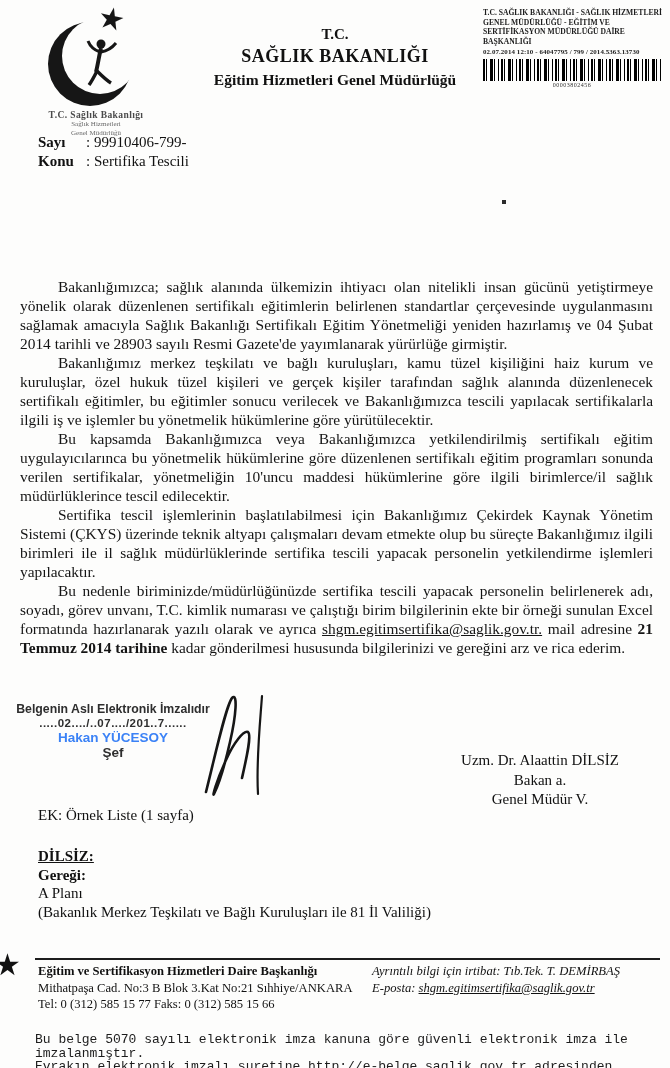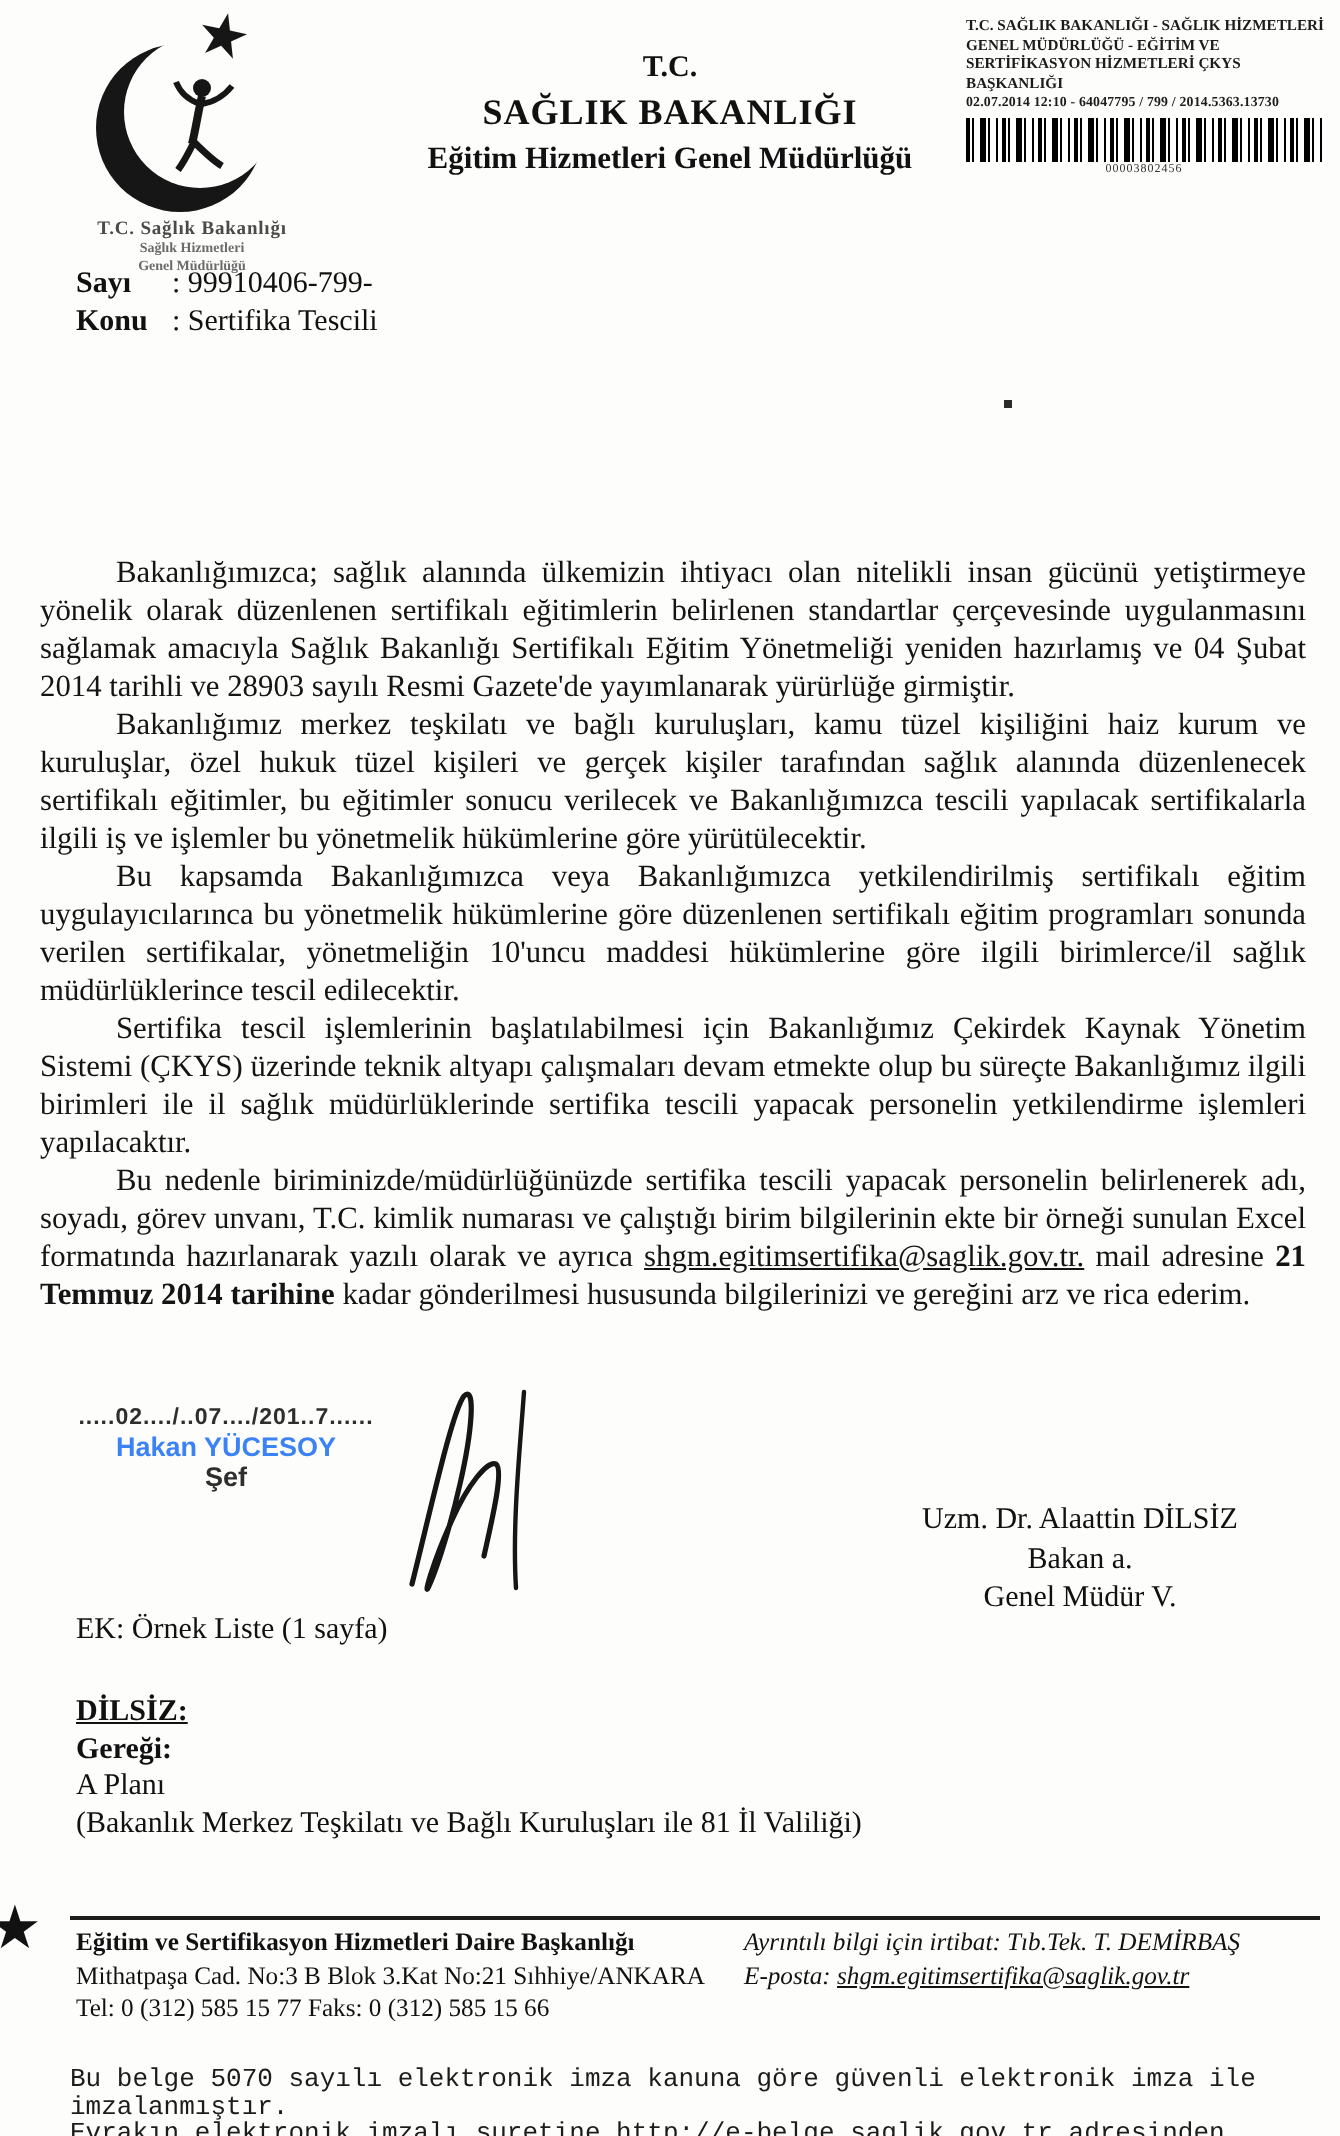--- a/index.html
+++ b/index.html
@@ -9,21 +9,21 @@
     font-family:"Liberation Serif", serif;color:#111;
   }
   
   .emblem{position:absolute;left:30px;top:12px;width:132px;text-align:center;}
   .emblem-art{position:relative;width:100px;height:96px;margin:0 auto;}
   .crescent-outer{position:absolute;left:2px;top:10px;width:84px;height:84px;border-radius:50%;background:#161616;}
   .crescent-inner{position:absolute;left:16px;top:6px;width:76px;height:76px;border-radius:50%;background:#fdfdfc;}
   .emblem-star{position:absolute;left:52px;top:-8px;font-size:30px;color:#161616;transform:rotate(12deg);line-height:1;}
   .emblem-figure{position:absolute;left:40px;top:26px;}
   .emblem-cap1{font-size:9.5px;font-weight:bold;color:#4a4a4a;letter-spacing:.4px;margin-top:2px;}
-  .emblem-cap2{font-size:7px;font-weight:bold;color:#6a6a6a;line-height:8.5px;}
+  .emblem-cap2{font-size:7px;font-weight:normal;color:#6a6a6a;line-height:8.5px;}
   .center-title{position:absolute;left:175px;top:26px;width:320px;text-align:center;font-weight:bold;}
   .ct1{font-size:15px;}
   .ct2{font-size:18px;letter-spacing:.5px;margin-top:3px;}
   .ct3{font-size:15.5px;margin-top:4px;}
   .doc-info{position:absolute;left:483px;top:8px;width:182px;font-weight:bold;font-size:7.6px;line-height:9.6px;color:#1c1c1c;}
   .doc-info .num-line{font-size:6.9px;margin-top:1px;letter-spacing:.1px;}
   .barcode{
     margin-top:2px;width:178px;height:22px;
     background:repeating-linear-gradient(90deg,
       #000 0 2px,#fff 2px 3px,#000 3px 4px,#fff 4px 7px,
@@ -87,21 +87,21 @@
 
   <div class="center-title">
     <div class="ct1">T.C.</div>
     <div class="ct2">SAĞLIK BAKANLIĞI</div>
     <div class="ct3">Eğitim Hizmetleri Genel Müdürlüğü</div>
   </div>
 
   <div class="doc-info">
     <div>T.C. SAĞLIK BAKANLIĞI - SAĞLIK HİZMETLERİ</div>
     <div>GENEL MÜDÜRLÜĞÜ - EĞİTİM VE</div>
-    <div>SERTİFİKASYON HİZMETLERİ ÇKYS</div>
+    <div>SERTİFİKASYON MÜDÜRLÜĞÜ DAİRE</div>
     <div>BAŞKANLIĞI</div>
     <div class="num-line">02.07.2014 12:10 - 64047795 / 799 / 2014.5363.13730</div>
     <div class="barcode"></div>
     <div class="barcode-num">00003802456</div>
   </div>
 
   <div class="ref">
     <div><b>Sayı</b><span>: 99910406-799-</span></div>
     <div><b>Konu</b><span>: Sertifika Tescili</span></div>
   </div>
@@ -110,20 +110,21 @@
 
   <div class="body-text">
     <p>Bakanlığımızca; sağlık alanında ülkemizin ihtiyacı olan nitelikli insan gücünü yetiştirmeye yönelik olarak düzenlenen sertifikalı eğitimlerin belirlenen standartlar çerçevesinde uygulanmasını sağlamak amacıyla Sağlık Bakanlığı Sertifikalı Eğitim Yönetmeliği yeniden hazırlamış ve 04 Şubat 2014 tarihli ve 28903 sayılı Resmi Gazete'de yayımlanarak yürürlüğe girmiştir.</p>
     <p>Bakanlığımız merkez teşkilatı ve bağlı kuruluşları, kamu tüzel kişiliğini haiz kurum ve kuruluşlar, özel hukuk tüzel kişileri ve gerçek kişiler tarafından sağlık alanında düzenlenecek sertifikalı eğitimler, bu eğitimler sonucu verilecek ve Bakanlığımızca tescili yapılacak sertifikalarla ilgili iş ve işlemler bu yönetmelik hükümlerine göre yürütülecektir.</p>
     <p>Bu kapsamda Bakanlığımızca veya Bakanlığımızca yetkilendirilmiş sertifikalı eğitim uygulayıcılarınca bu yönetmelik hükümlerine göre düzenlenen sertifikalı eğitim programları sonunda verilen sertifikalar, yönetmeliğin 10'uncu maddesi hükümlerine göre ilgili birimlerce/il sağlık müdürlüklerince tescil edilecektir.</p>
     <p>Sertifika tescil işlemlerinin başlatılabilmesi için Bakanlığımız Çekirdek Kaynak Yönetim Sistemi (ÇKYS) üzerinde teknik altyapı çalışmaları devam etmekte olup bu süreçte Bakanlığımız ilgili birimleri ile il sağlık müdürlüklerinde sertifika tescili yapacak personelin yetkilendirme işlemleri yapılacaktır.</p>
     <p><span>Bu nedenle biriminizde/müdürlüğünüzde sertifika tescili yapacak personelin belirlenerek adı, soyadı, görev unvanı, T.C. kimlik numarası ve çalıştığı birim bilgilerinin ekte bir örneği sunulan Excel formatında hazırlanarak yazılı olarak ve ayrıca </span><span class="em-link">shgm.egitimsertifika@saglik.gov.tr.</span><span> mail adresine </span><span class="bold-date">21 Temmuz 2014 tarihine</span><span> kadar gönderilmesi hususunda bilgilerinizi ve gereğini arz ve rica ederim.</span></p>
   </div>
 
   <div class="stamp">
+    <div class="stamp-l1">Belgenin Aslı Elektronik İmzalıdır</div>
     <div class="stamp-date">.....02..../..07..../201..7......</div>
     <div class="stamp-name">Hakan YÜCESOY</div>
     <div class="stamp-title">Şef</div>
   </div>
   <svg class="signature-svg" width="90" height="110" viewBox="0 0 90 110">
     <path d="M14 102 C24 62 34 16 40 8 C46 2 44 26 38 52 C33 74 26 96 22 104 C20 108 24 92 34 70 C42 52 52 40 56 42 C60 45 54 70 50 88" fill="none" stroke="#161616" stroke-width="2.6" stroke-linecap="round"></path>
     <path d="M70 6 C68 34 64 72 66 104" fill="none" stroke="#161616" stroke-width="2.2" stroke-linecap="round"></path>
   </svg>
 
   <div class="signer">

